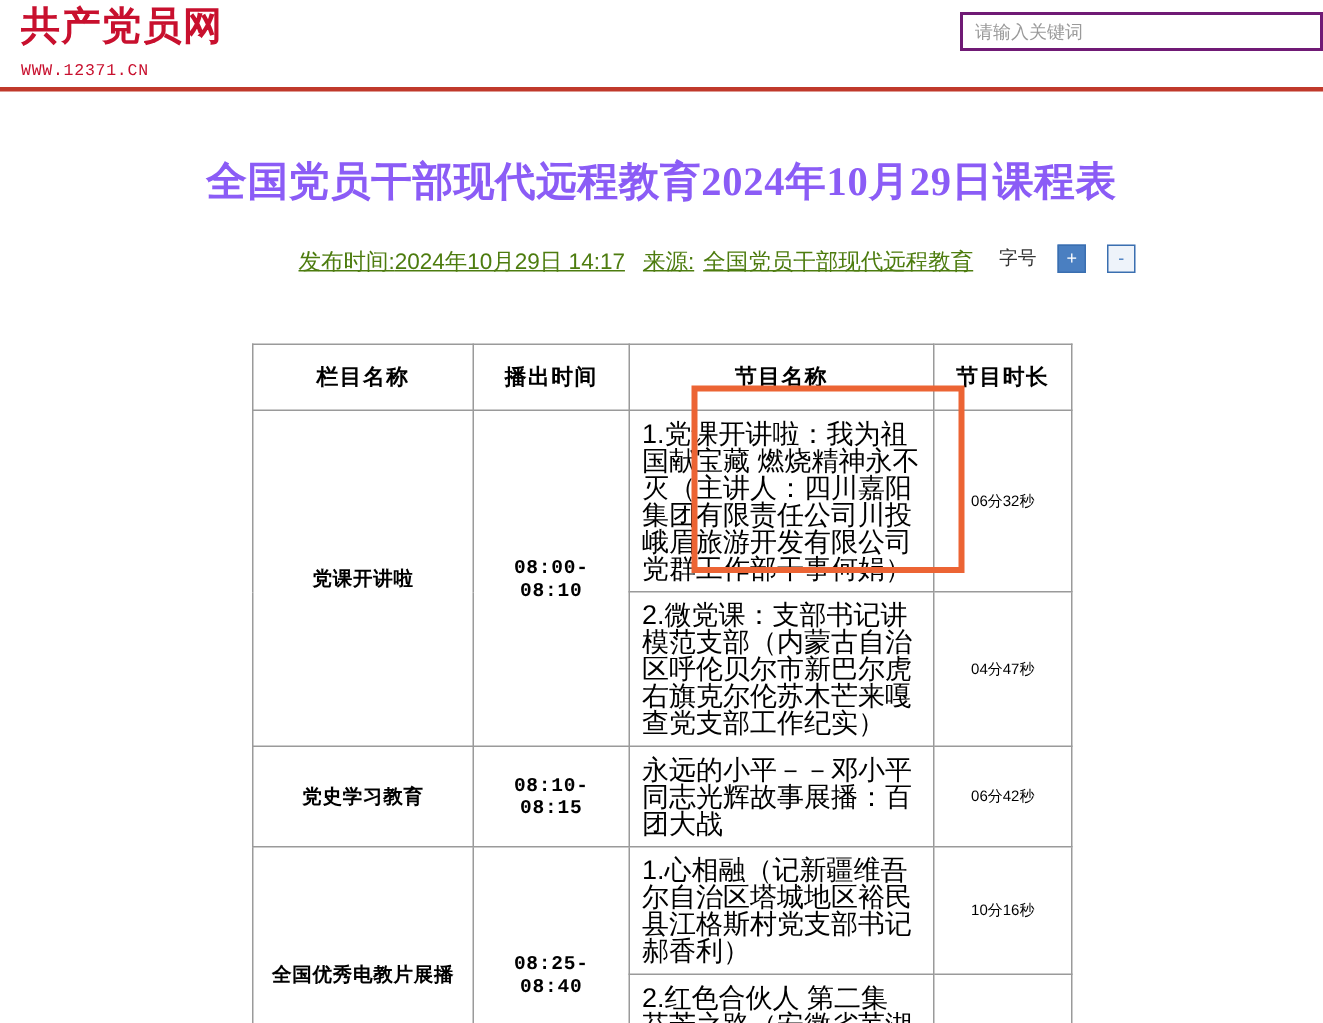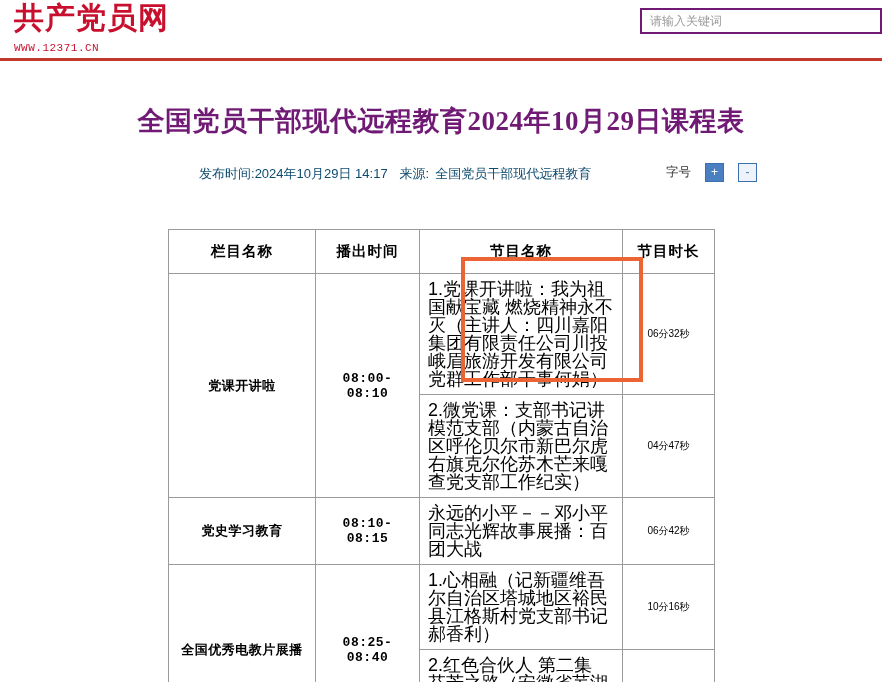--- a/index.html
+++ b/index.html
@@ -29,21 +29,21 @@
   }
   .logo {
     position: absolute;
     left: 14px;
     top: 4px;
     width: 160px;
   }
   .logo-title {
     font-family: "Liberation Serif", serif;
     font-weight: bold;
-    font-size: 30px;
+    font-size: 26px;
     color: #c8102e;
     letter-spacing: 1px;
     line-height: 28px;
     white-space: nowrap;
   }
   .logo-url {
     font-family: Liberation Mono, monospace;
     font-size: 11px;
     color: #c8102e;
     letter-spacing: 0.5px;
@@ -78,36 +78,37 @@
   
   .content {
     position: relative;
     padding-top: 42px;
   }
   .article-title {
     text-align: center;
     font-family: "Liberation Serif", serif;
     font-weight: bold;
     font-size: 27px;
-    color: #701a75;
+    color: #8b5cf6;
     letter-spacing: 0.5px;
     margin: 0 60px;
   }
   .meta-row {
     position: relative;
     margin: 24px 0 0 0;
     height: 22px;
   }
   .meta-left {
     position: absolute;
     left: 199px;
     top: 2px;
-    font-size: 13px;
-    color: #0c4a6e;
+    font-size: 15px;
+    color: #4d7c0f;
     white-space: nowrap;
+    text-decoration: underline;
   }
   .meta-left .src-label {
     margin-left: 12px;
   }
   .meta-left .src-value {
     margin-left: 6px;
   }
   .fontsize-ctrl {
     position: absolute;
     left: 666px;

